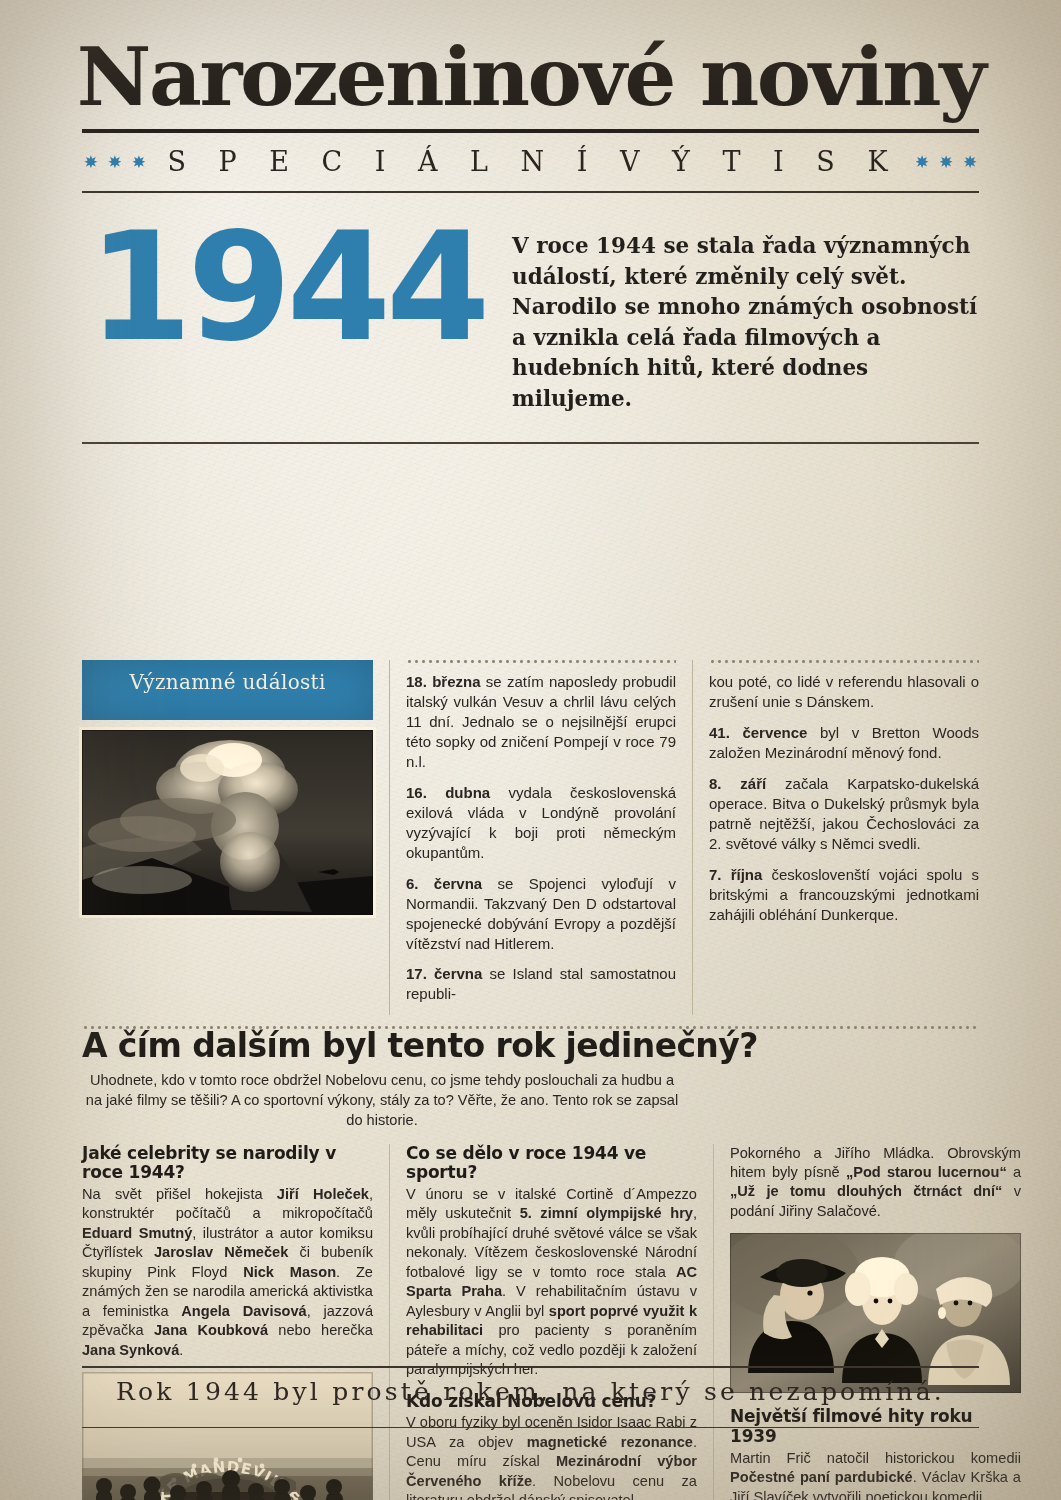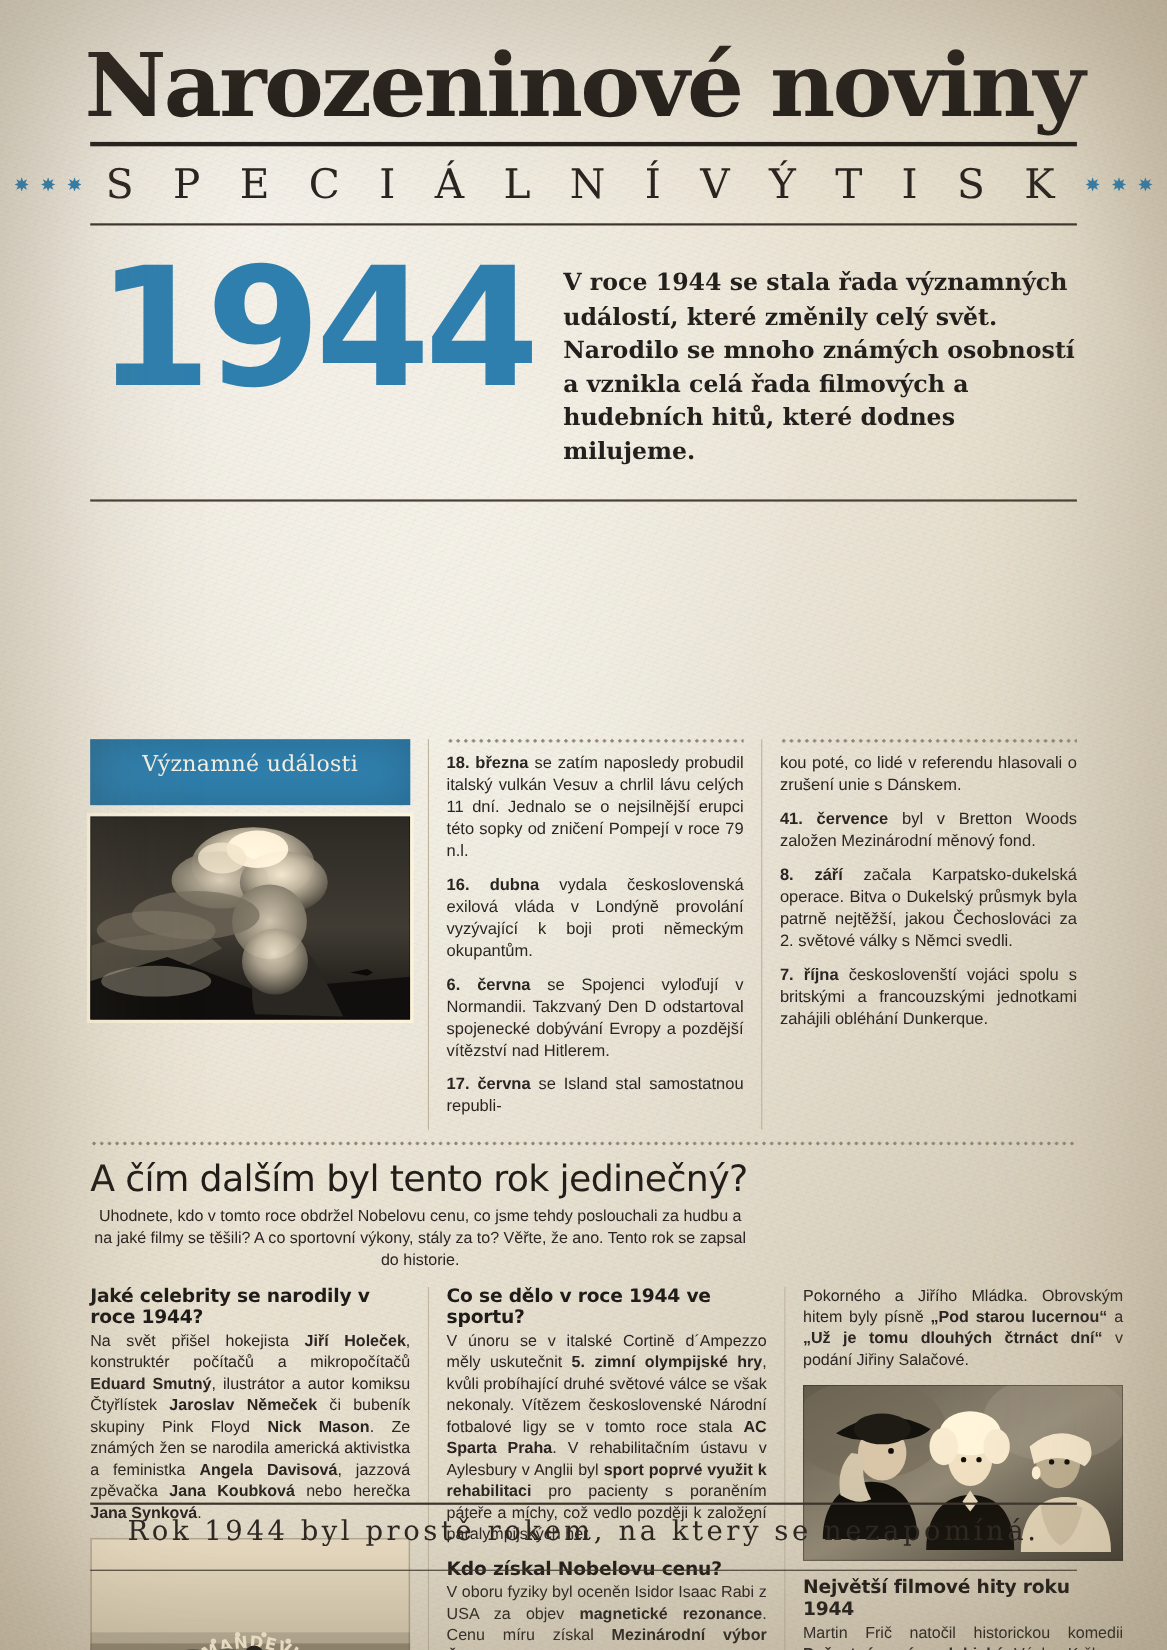--- a/index.html
+++ b/index.html
@@ -51,21 +51,21 @@
     margin-top:13px;
   }
   .stars{display:flex;gap:11px;}
   .star{
     width:13px;height:13px;background:#2f7fae;
     clip-path:polygon(50% 0%,60% 27%,88% 13%,75% 40%,100% 50%,75% 60%,88% 87%,60% 73%,50% 100%,40% 73%,12% 87%,25% 60%,0% 50%,25% 40%,12% 13%,40% 27%);
     flex:none;
   }
   .sub-text{
     font-family:"DejaVu Serif", serif;
-    font-size:37px;letter-spacing:12px;color:#2b2521;white-space:nowrap;
+    font-size:27px;letter-spacing:12px;color:#2b2521;white-space:nowrap;
     padding-left:6px;
   }
   .mast-rule2{height:2px;background:#3c342c;margin-top:14px;}
 
   
   .hero{display:flex;align-items:flex-start;margin-top:22px;}
   .hero-year{
     font-family:"DejaVu Sans", sans-serif;font-weight:bold;
     font-size:150px;line-height:.96;letter-spacing:-5px;
     color:#2f7fae;flex:none;width:420px;
@@ -105,22 +105,22 @@
   }
   .ev-p b{font-weight:bold;}
   .dotted{
     height:3px;margin:16px 0 0 0;
     background-image:radial-gradient(circle, #8e8674 1.3px, rgba(0,0,0,0) 1.6px);
     background-size:7px 3px;background-repeat:repeat-x;
   }
 
   
   .big-head{
-    font-family:"DejaVu Sans", sans-serif;font-weight:normal;
-    font-size:33px;line-height:1.05;letter-spacing:-.6px;margin-top:14px;
+    font-family:"DejaVu Sans", sans-serif;font-weight:bold;
+    font-size:33px;line-height:1.05;letter-spacing:-.6px;
     color:#211d19;
   }
   .intro{
     font-size:14.6px;line-height:1.36;margin-top:7px;text-align:center;color:#2a2522;
     width:600px;
   }
 
   
   .cols{display:flex;margin-top:13px;}
   .col{flex:1;}
@@ -400,21 +400,21 @@
               <path d="M206 56 q26 -22 54 -4 q6 14 -4 22 q-24 -14 -46 -2 Z" fill="#e6ddca"></path>
               <circle cx="226" cy="70" r="2.4" fill="#14120e"></circle>
               <circle cx="240" cy="70" r="2.4" fill="#14120e"></circle>
               <ellipse cx="212" cy="80" rx="4" ry="6" fill="#efe7d4"></ellipse>
               <path d="M216 110 q20 -8 38 2 q-6 28 -20 34 q-14 -8 -18 -36 Z" fill="#bfb49c" opacity=".8"></path>
             </g>
             <rect width="291" height="160" fill="none" stroke="#2a2620" stroke-width="2" opacity=".45"></rect>
           </svg>
         </div>
 
-        <h3 class="sub">Největší filmové hity roku 1944</h3>
+        <h3 class="sub">Největší filmové hity roku 1939</h3>
         <p class="body"><span>Martin Frič natočil historickou komedii </span><b>Počestné paní pardubické</b><span>. Václav Krška a Jiří Slavíček vytvořili poetickou komedii </span></p>
 
       </div>
     </div>
 
   </div>
 
   <div class="footer">
     <div class="f-rule"></div>
     <div class="f-text">Rok 1944 byl prostě rokem, na který se nezapomíná.</div>

